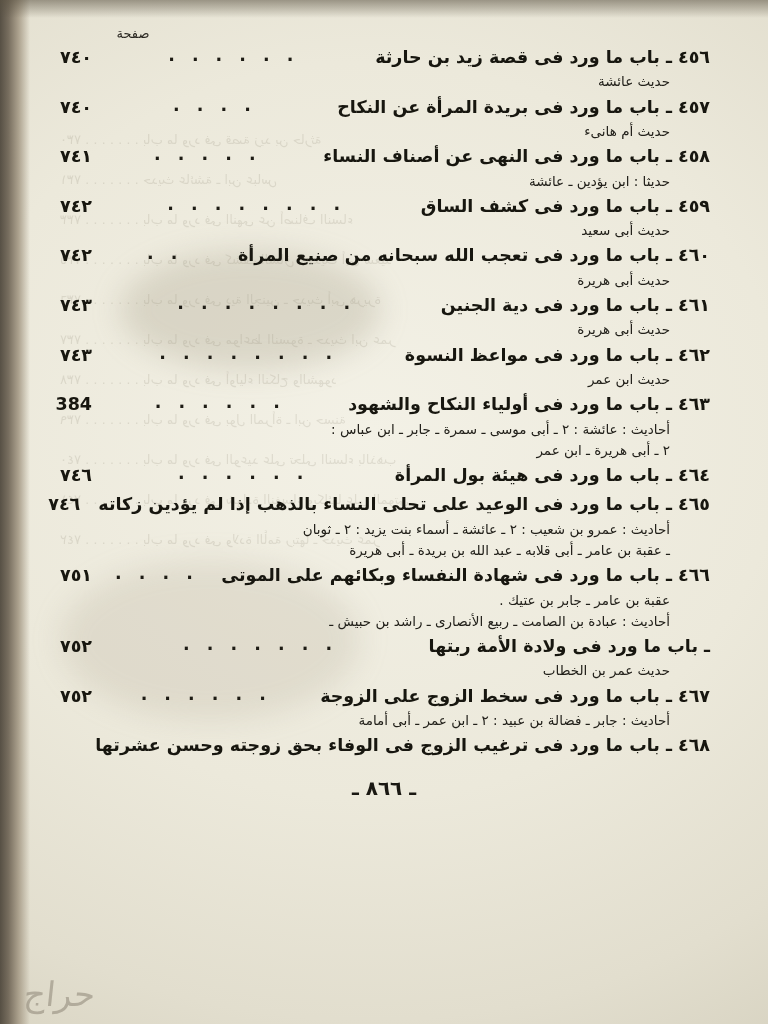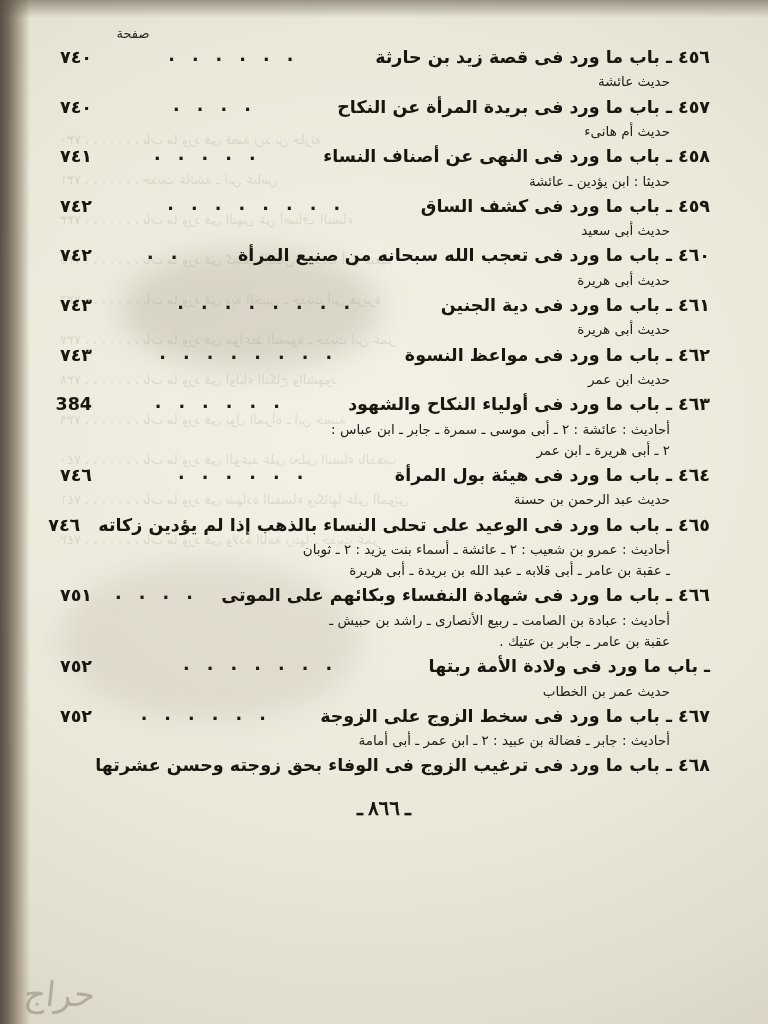--- a/index.html
+++ b/index.html
@@ -134,21 +134,20 @@
 
   .folio {
     position: relative;
     z-index: 3;
     text-align: center;
     font-size: 20px;
     font-weight: 700;
     color: #1a1812;
     margin-top: 16px;
     letter-spacing: 2px;
-    font-family: Liberation Serif, serif;
   }
 
   
   .watermark {
     position: absolute;
     bottom: 10px;
     left: 24px;
     z-index: 6;
     font-size: 34px;
     color: #8e8677;
@@ -263,41 +262,40 @@
           <div class="sub">أحاديث : عائشة : ٢ ـ أبى موسى ـ سمرة ـ جابر ـ ابن عباس :</div>
           <div class="sub">٢ ـ أبى هريرة ـ ابن عمر</div>
         </div>
         <div class="entry">
           <div class="line">
             <span class="num">٤٦٤ ـ</span>
             <span class="title">باب ما ورد فى هيئة بول المرأة</span>
             <span class="dots">. . . . . .</span>
             <span class="pg">٧٤٦</span>
           </div>
-          <div class="sub">حديث عبد الرحمن بن حسنة</div>
         </div>
         <div class="entry">
           <div class="line pgfirst">
             <span class="num">٤٦٥ ـ</span>
             <span class="title">باب ما ورد فى الوعيد على تحلى النساء بالذهب إذا لم يؤدين زكاته</span>
             <span class="dots"></span>
             <span class="pg">٧٤٦</span>
           </div>
           <div class="sub">أحاديث : عمرو بن شعيب : ٢ ـ عائشة ـ أسماء بنت يزيد : ٢ ـ ثوبان</div>
           <div class="sub">ـ عقبة بن عامر ـ أبى قلابه ـ عبد الله بن بريدة ـ أبى هريرة</div>
         </div>
         <div class="entry">
           <div class="line">
             <span class="num">٤٦٦ ـ</span>
             <span class="title">باب ما ورد فى شهادة النفساء وبكائهم على الموتى</span>
             <span class="dots">. . . .</span>
             <span class="pg">٧٥١</span>
           </div>
+          <div class="sub">عقبة بن عامر ـ جابر بن عتيك .</div>
           <div class="sub">أحاديث : عبادة بن الصامت ـ ربيع الأنصارى ـ راشد بن حبيش ـ</div>
-          <div class="sub">عقبة بن عامر ـ جابر بن عتيك .</div>
         </div>
         <div class="entry">
           <div class="line">
             <span class="num">ـ</span>
             <span class="title">باب ما ورد فى ولادة الأمة ربتها</span>
             <span class="dots">. . . . . . .</span>
             <span class="pg">٧٥٢</span>
           </div>
           <div class="sub">حديث عمر بن الخطاب</div>
         </div>

